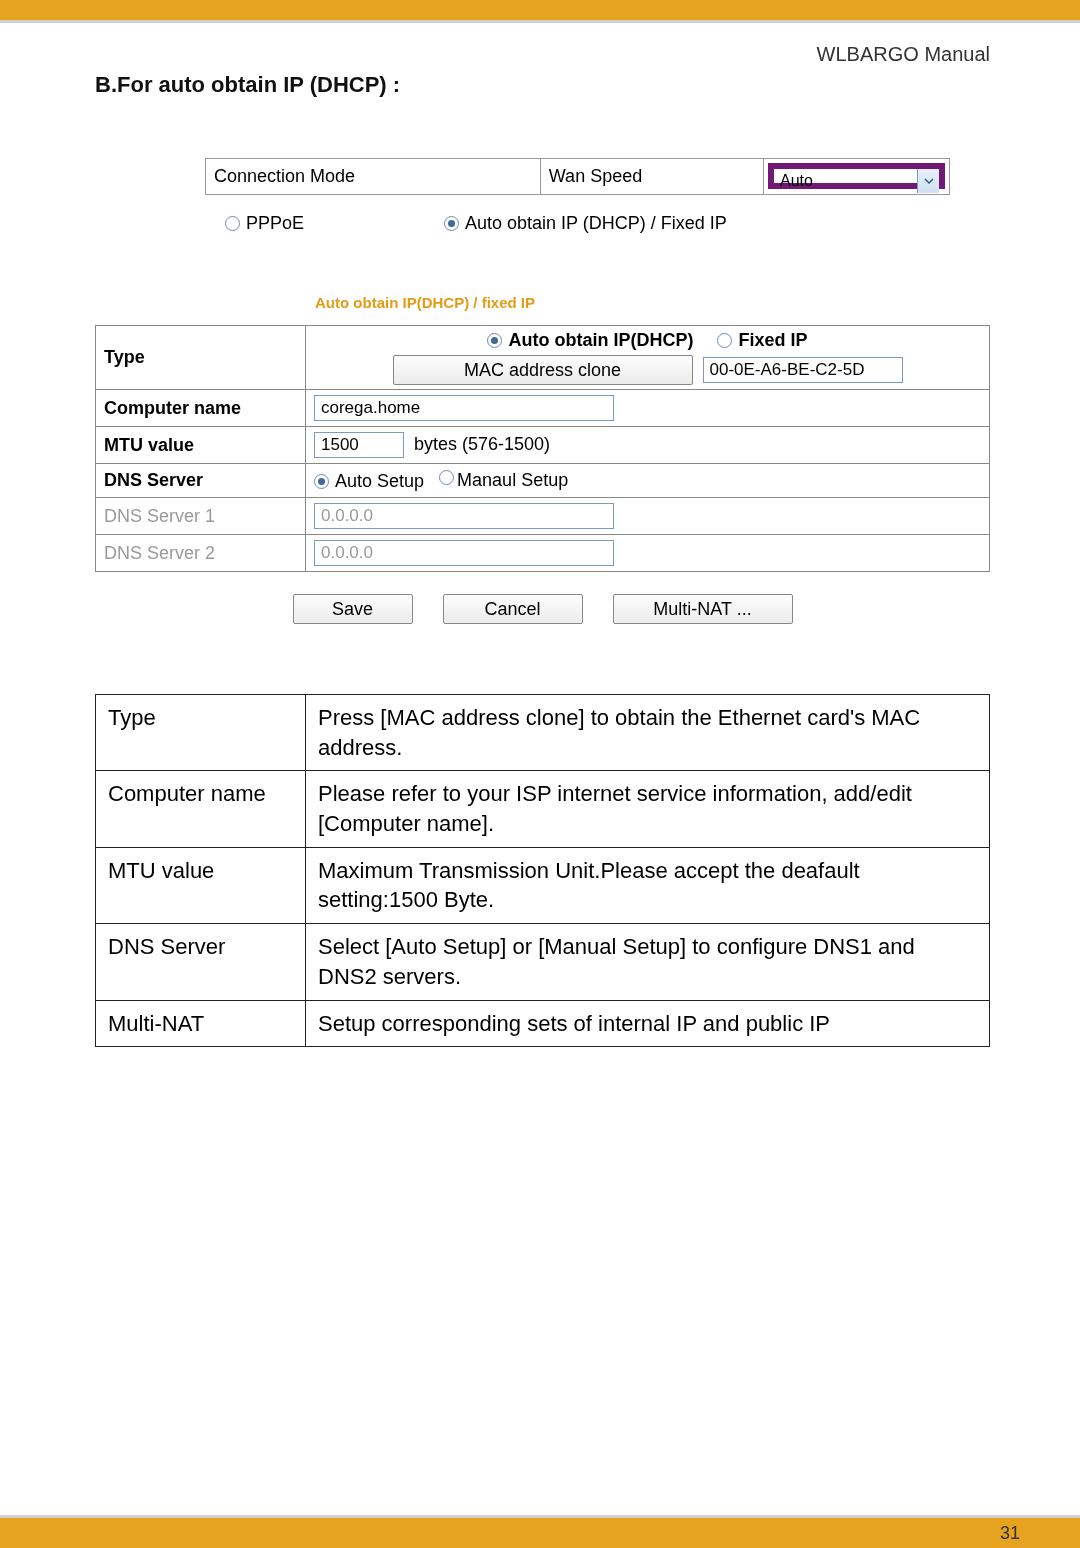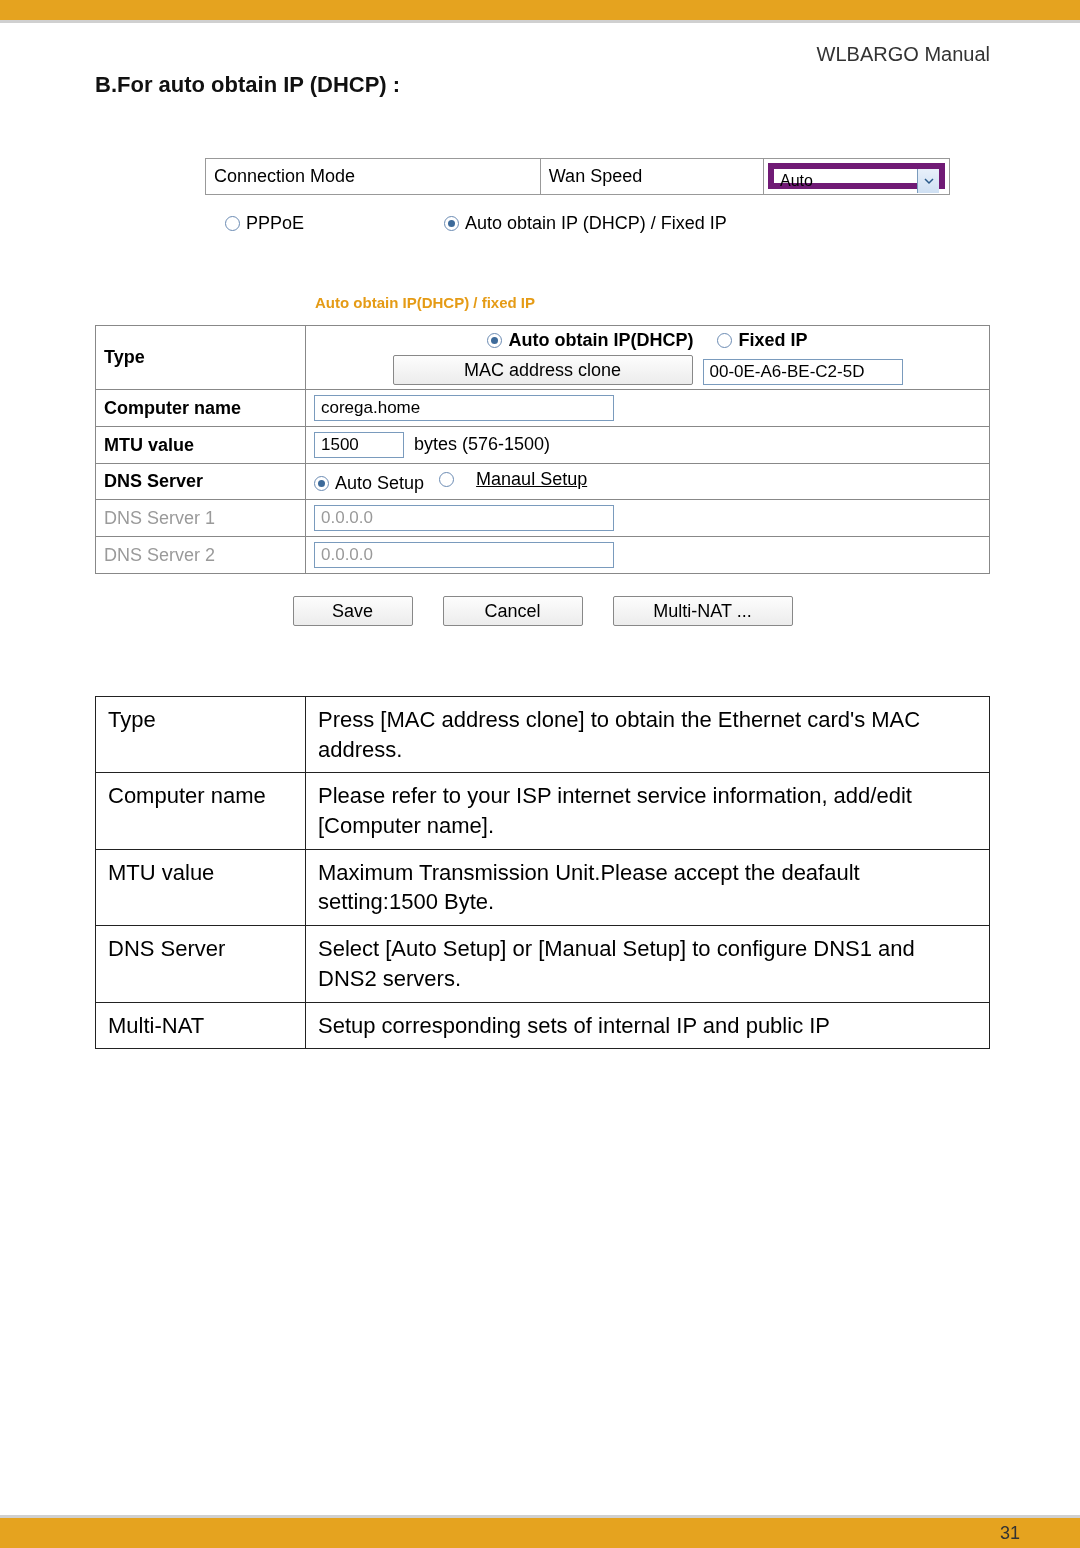--- a/index.html
+++ b/index.html
@@ -99,21 +99,21 @@
   .form-table td.lbl.dim { color:#9a9a9a; font-weight: normal; }
   .form-table .txt-in {
     border:1px solid #7a9bbd; height:26px; line-height:24px;
     padding:0 6px; font-size:17px; background:#fff; display:inline-block;
   }
   .form-table .txt-in.dim { color:#9a9a9a; }
   .mac-row td:last-child { text-align:center; }
   .type-cell { padding: 4px 8px !important; }
   .type-line1 { display:flex; align-items:center; gap:24px; font-weight:bold; margin-bottom:4px; justify-content:center; }
   .type-line1 label { display:flex; align-items:center; gap:6px; }
-  .type-line2 { display:flex; align-items:flex-end; gap:10px; justify-content:center; }
+  .type-line2 { display:flex; align-items:center; gap:10px; justify-content:center; }
   .btn-3d {
     border:1px solid #888; background:linear-gradient(#fdfdfd,#ececec);
     height:30px; padding:0 22px; font-size:18px; border-radius:2px;
     display:inline-flex; align-items:center; justify-content:center;
   }
   .btns-row {
     display:flex; justify-content:center; gap:30px; margin-top:22px;
   }
 
   
@@ -210,21 +210,21 @@
       </td>
     </tr>
     <tr>
       <td class="lbl">DNS Server</td>
       <td>
         <label style="display:inline-flex;align-items:center;gap:6px;">
           <span class="faux-radio checked"></span>
           <span>Auto Setup</span>
         </label>
         &nbsp;
-        <label style="display:inline-flex;align-items:center;gap:22px;text-decoration:underline;">
+        <label style="display:inline-flex;gap:3px;">
           <span class="faux-radio"></span>
           <span>Manaul Setup</span>
         </label>
       </td>
     </tr>
     <tr>
       <td class="lbl dim">DNS Server 1</td>
       <td><span class="txt-in dim" style="width:300px;">0.0.0.0</span></td>
     </tr>
     <tr>

